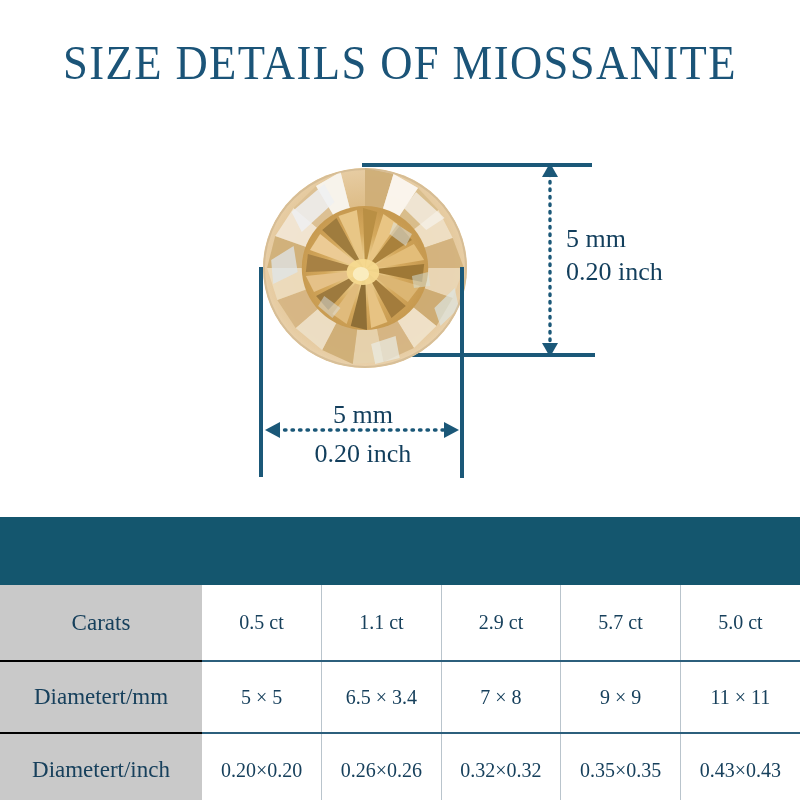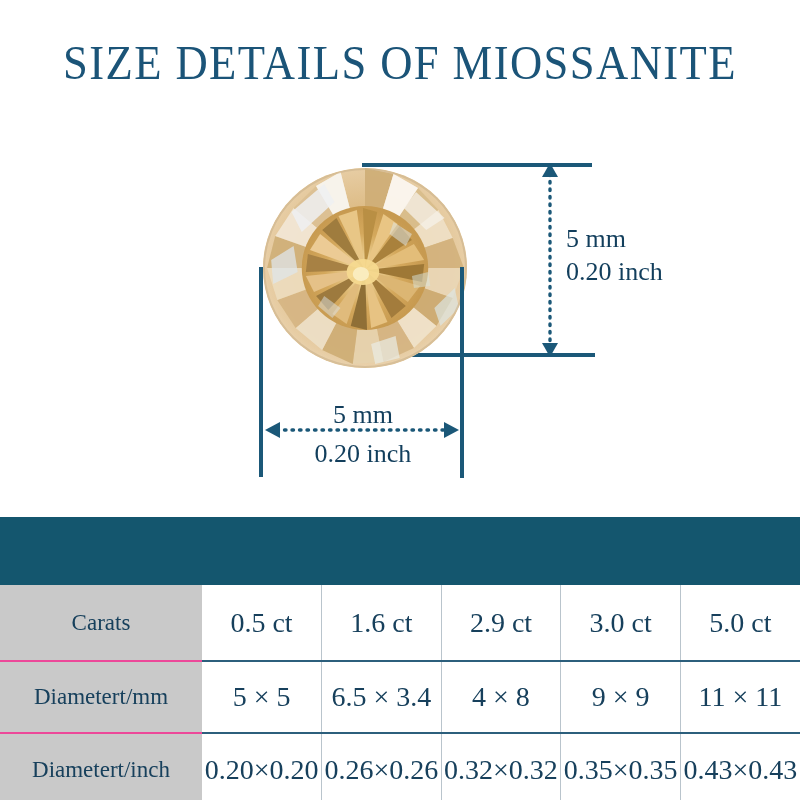--- a/index.html
+++ b/index.html
@@ -120,31 +120,31 @@
     border-collapse: collapse;
     table-layout: fixed;
   }
   #tbl td {
     height: 70px;
     padding: 0;
     text-align: center;
     vertical-align: middle;
     color: #17405c;
     font-family: "Liberation Serif", "DejaVu Serif", serif;
-    font-size: 28px;
+    font-size: 20px;
     background: #ffffff;
     border-right: 1.5px solid #b9c4cc;
     border-bottom: 2px solid #2c5f7c;
   }
   #tbl tr td:last-child { border-right: none; }
   #tbl tr:last-child td { border-bottom: none; }
   #tbl td.rowhead {
     background: #c9c9c9;
     border-right: none;
-    border-bottom: 2px solid #ec4899;
+    border-bottom: 2px solid #000000;
     font-size: 23px;
     color: #17405c;
     width: 202px;
   }
   #tbl tr:first-child td { height: 75px; }
   #tbl tr:last-child td { height: 72px; }
 </style>
 </head>
 <body>
 
@@ -270,30 +270,30 @@
   </div>
 
   <div id="table-zone">
     <div id="teal-band"></div>
 
     <table id="tbl">
       <tbody>
         <tr>
           <td class="rowhead">Carats</td>
           <td>0.5 ct</td>
-          <td>1.6 ct</td>
+          <td>1.1 ct</td>
           <td>2.9 ct</td>
-          <td>3.0 ct</td>
+          <td>5.7 ct</td>
           <td>5.0 ct</td>
         </tr>
         <tr>
           <td class="rowhead">Diametert/mm</td>
           <td>5 × 5</td>
           <td>6.5 × 3.4</td>
-          <td>4 × 8</td>
+          <td>7 × 8</td>
           <td>9 × 9</td>
           <td>11 × 11</td>
         </tr>
         <tr>
           <td class="rowhead">Diametert/inch</td>
           <td>0.20×0.20</td>
           <td>0.26×0.26</td>
           <td>0.32×0.32</td>
           <td>0.35×0.35</td>
           <td>0.43×0.43</td>

